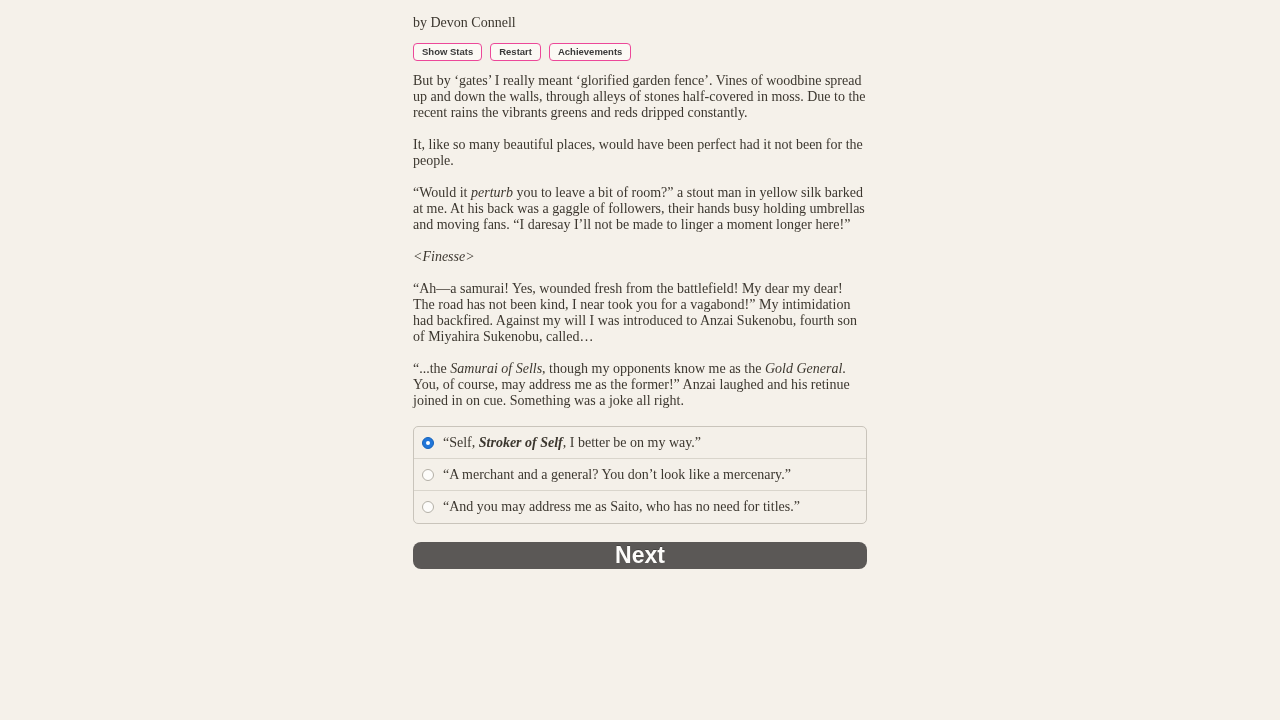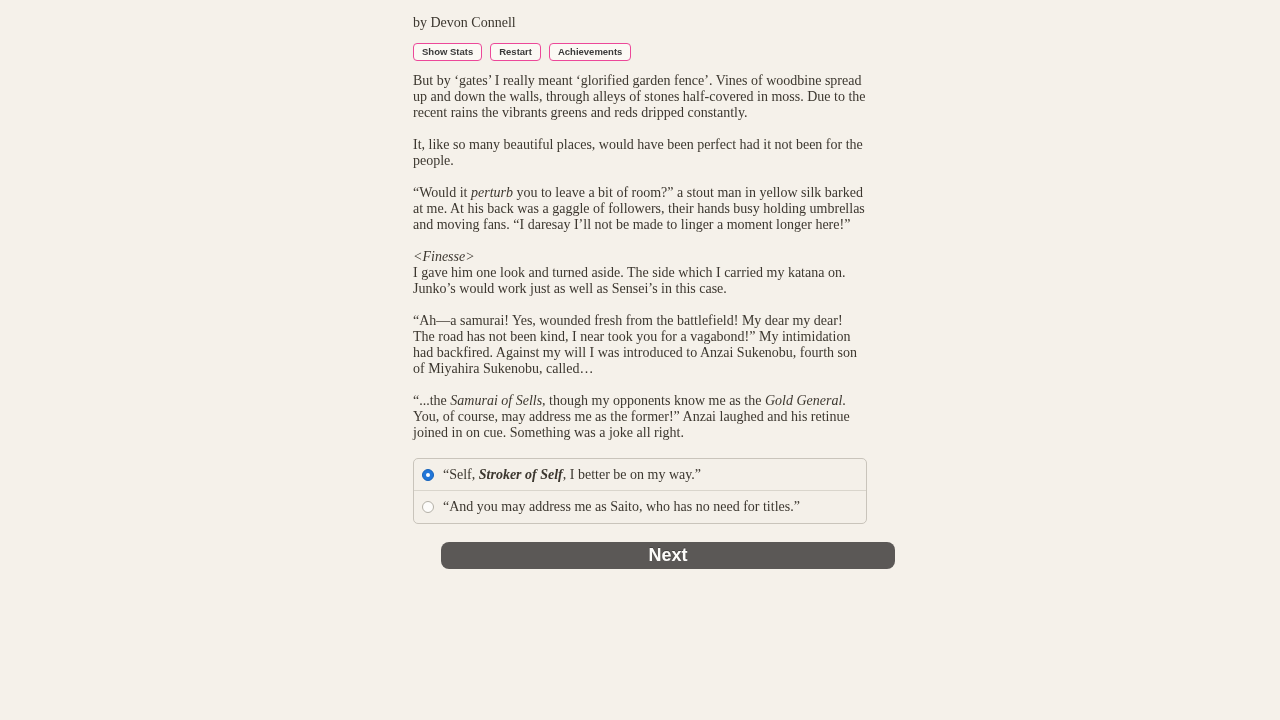--- a/index.html
+++ b/index.html
@@ -94,53 +94,56 @@
   .next-button {
     display: block;
     width: 100%;
     margin-top: 18px;
     background: var(--next-bg, #5b5856);
     color: #fdfcfa;
     border: none;
     border-radius: 8px;
     height: 27px;
     font-family: "Liberation Sans", sans-serif;
-    font-size: 18px;
+    font-size: 23px;
     font-weight: bold;
     cursor: pointer;
     text-shadow: 0 -1px 0 rgba(0,0,0,0.25);
-    margin-left: 28px;
   }
 </style>
 </head>
 <body style="background: rgb(245, 241, 234);">
 
 <div class="container">
 
   <div class="author">by Devon Connell</div>
 
   <div class="toolbar">
     <button>Show Stats</button>
     <button>Restart</button>
     <button>Achievements</button>
   </div>
 
   <div class="story">
     <p><span>But by ‘gates’ I really meant ‘glorified garden fence’. Vines of woodbine spread up and down the walls, through alleys of stones half-covered in moss. Due to the recent rains the vibrants greens and reds dripped constantly.</span></p>
     <p><span>It, like so many beautiful places, would have been perfect had it not been for the people.</span></p>
     <p><span>“Would it </span><em>perturb</em><span> you to leave a bit of room?” a stout man in yellow silk barked at me. At his back was a gaggle of followers, their hands busy holding umbrellas and moving fans. “I daresay I’ll not be made to linger a moment longer here!”</span></p>
-    <p><em>&lt;Finesse&gt;</em><br><span>I gave him one look and turned aside. The side which I carried my katana on. Junko’s would work just as well as Sensei’s in this case.</span></p>
+    <p><em>&lt;Finesse&gt;</em><br></p>
     <p><span>“Ah—a samurai! Yes, wounded fresh from the battlefield! My dear my dear! The road has not been kind, I near took you for a vagabond!” My intimidation had backfired. Against my will I was introduced to Anzai Sukenobu, fourth son of Miyahira Sukenobu, called…</span></p>
     <p><span>“...the </span><em>Samurai of Sells</em><span>, though my opponents know me as the </span><em>Gold General</em><span>. You, of course, may address me as the former!” Anzai laughed and his retinue joined in on cue. Something was a joke all right.</span></p>
   </div>
 
   <div class="choice-list">
     <div class="choice-option">
       <span class="radio selected"></span>
       <span class="choice-label"><span>“Self, </span><em>Stroker of Self</em><span>, I better be on my way.”</span></span>
+    </div>
+    <div class="choice-option">
+      <span class="radio"></span>
+      <span class="choice-label"><span>“A merchant and a general? You don’t look like a mercenary.”</span></span>
     </div>
     <div class="choice-option">
       <span class="radio"></span>
       <span class="choice-label"><span>“And you may address me as Saito, who has no need for titles.”</span></span>
     </div>
   </div>
 
   <button class="next-button">Next</button>
 
 </div>

